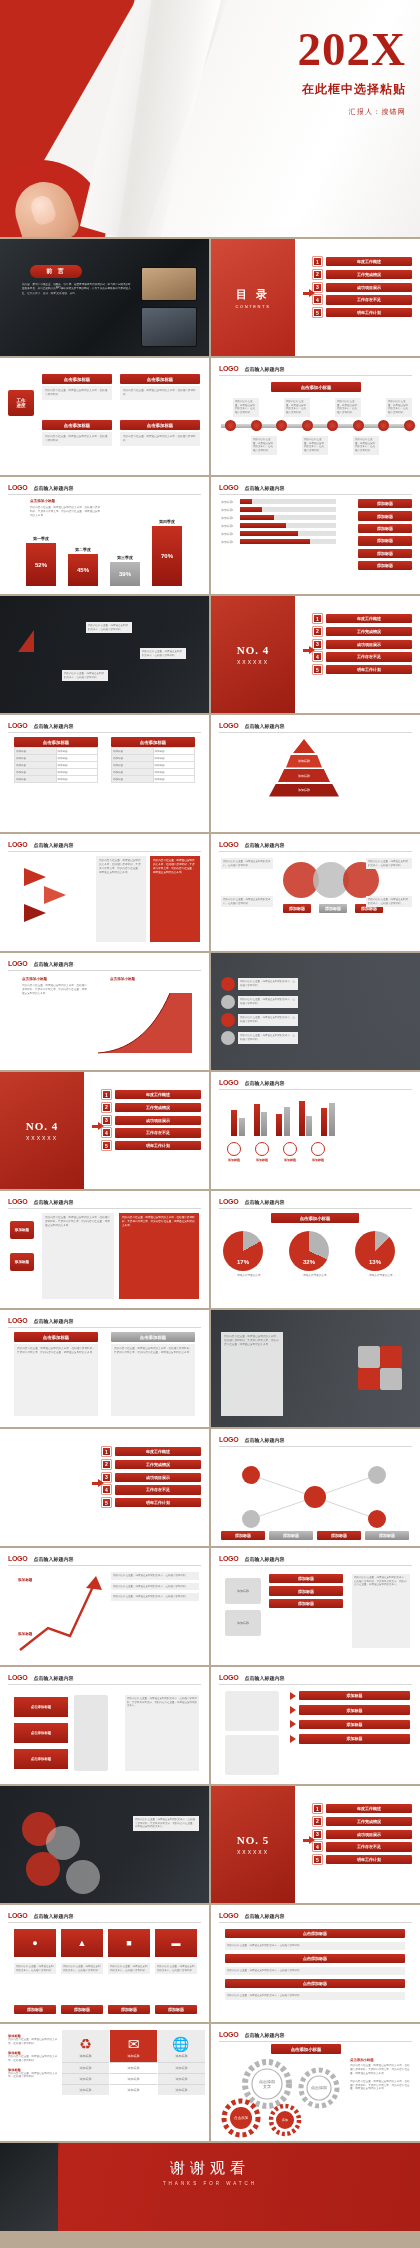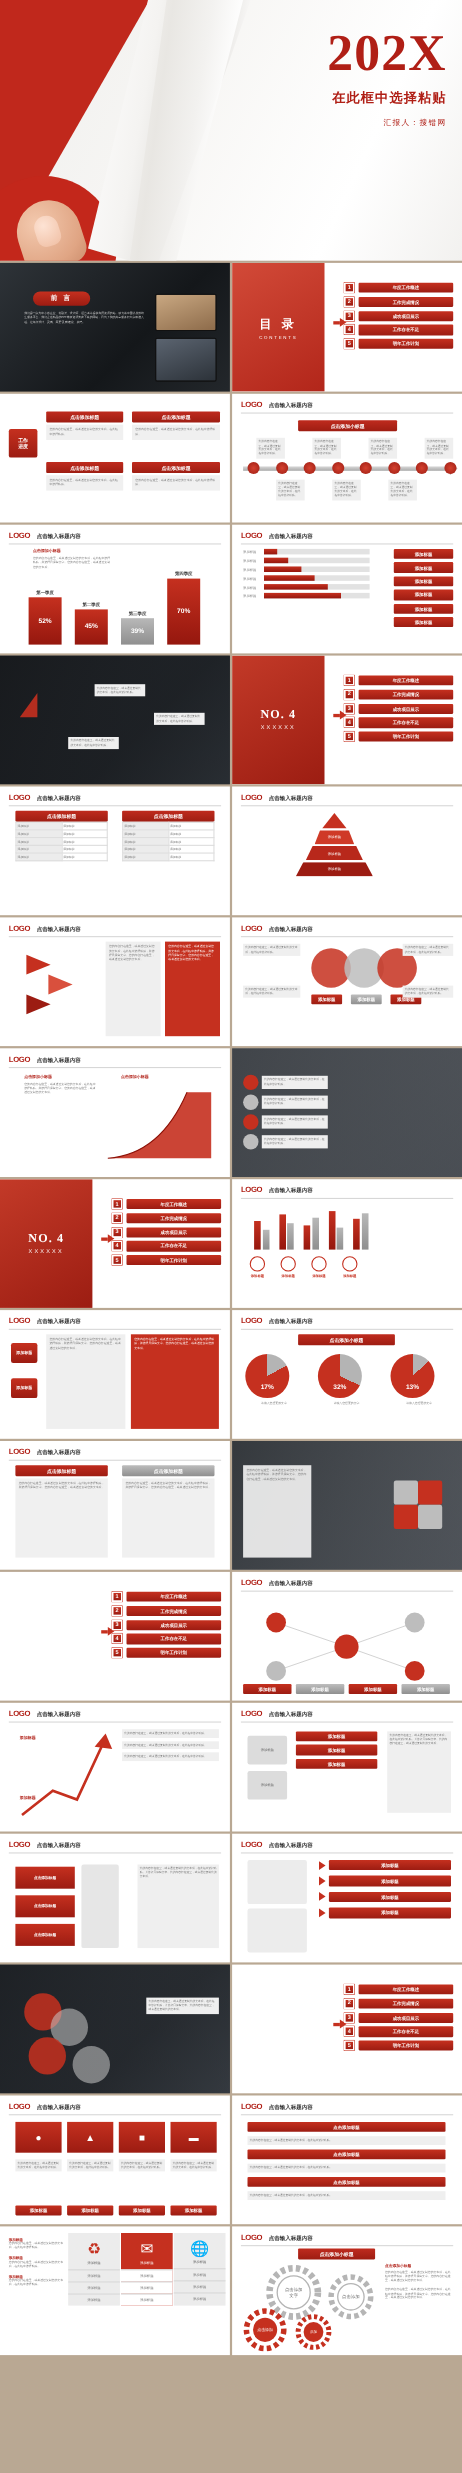--- a/index.html
+++ b/index.html
@@ -800,20 +800,24 @@
       <div style="position:absolute;left:22px;top:26px;">
         <div class="circ" style="width:34px;height:34px;background:rgba(197,48,31,.85);position:absolute;left:0;top:0;"></div>
         <div class="circ" style="width:34px;height:34px;background:rgba(200,200,200,.55);position:absolute;left:24px;top:14px;"></div>
         <div class="circ" style="width:34px;height:34px;background:rgba(197,48,31,.85);position:absolute;left:4px;top:40px;"></div>
         <div class="circ" style="width:34px;height:34px;background:rgba(200,200,200,.55);position:absolute;left:44px;top:48px;"></div>
       </div>
       <div style="position:absolute;right:10px;top:30px;width:66px;" class="txtcard">您的内容打在这里，或者通过复制您的文本后，在此框中选择粘贴，并选择只保留文字。您的内容打在这里，或者通过复制您的文本后。</div>
     </div>
 
     <div class="slide">
+      <div class="sec-left">
+        <div class="no">NO. 5</div>
+        <div class="xs">XXXXXX</div>
+      </div>
       <div style="position:absolute;left:92px;top:50px;">
         <div class="arrow-wrap">
             <div class="stem"></div>
             <div class="arrow-r"></div>
           </div>
       </div>
       <div class="menu-list">
         <div class="menu-row">
             <div class="numbox">1</div>
             <div class="redbtn lbl">年度工作概述</div>
@@ -934,14 +938,21 @@
       </svg>
       <div style="position:absolute;right:8px;top:34px;width:62px;">
         <div class="sm-red" style="font-size:3.4px;">点击添加小标题</div>
         <div class="body-txt" style="margin-top:2px;">您的内容打在这里，或者通过复制您的文本后，在此框中选择粘贴，并选择只保留文字。您的内容打在这里，或者通过复制您的文本后。</div>
         <div class="body-txt" style="margin-top:4px;">您的内容打在这里，或者通过复制您的文本后，在此框中选择粘贴，并选择只保留文字。您的内容打在这里，或者通过复制您的文本后。</div>
       </div>
     </div>
 
   </div>
 
+  <div class="final">
+    <div class="final-side"></div>
+    <div class="final-inner">
+      <div class="final-cn">谢谢观看</div>
+      <div class="final-en">THANKS FOR WATCH</div>
+    </div>
+  </div>
 
 </div>
 
 </body></html>

